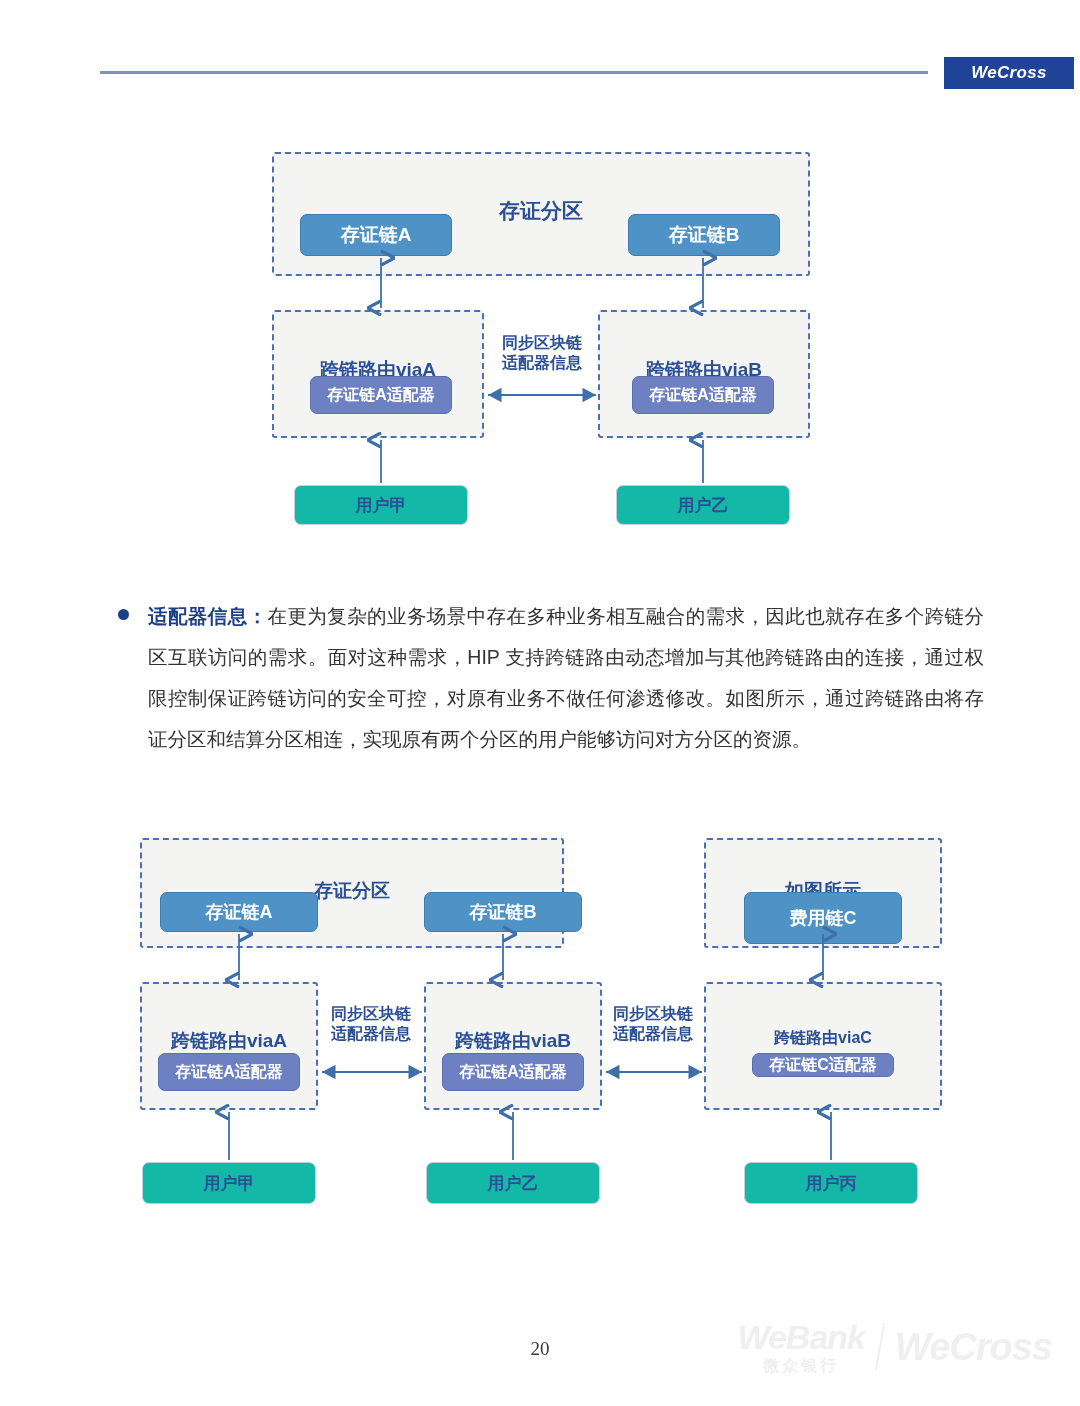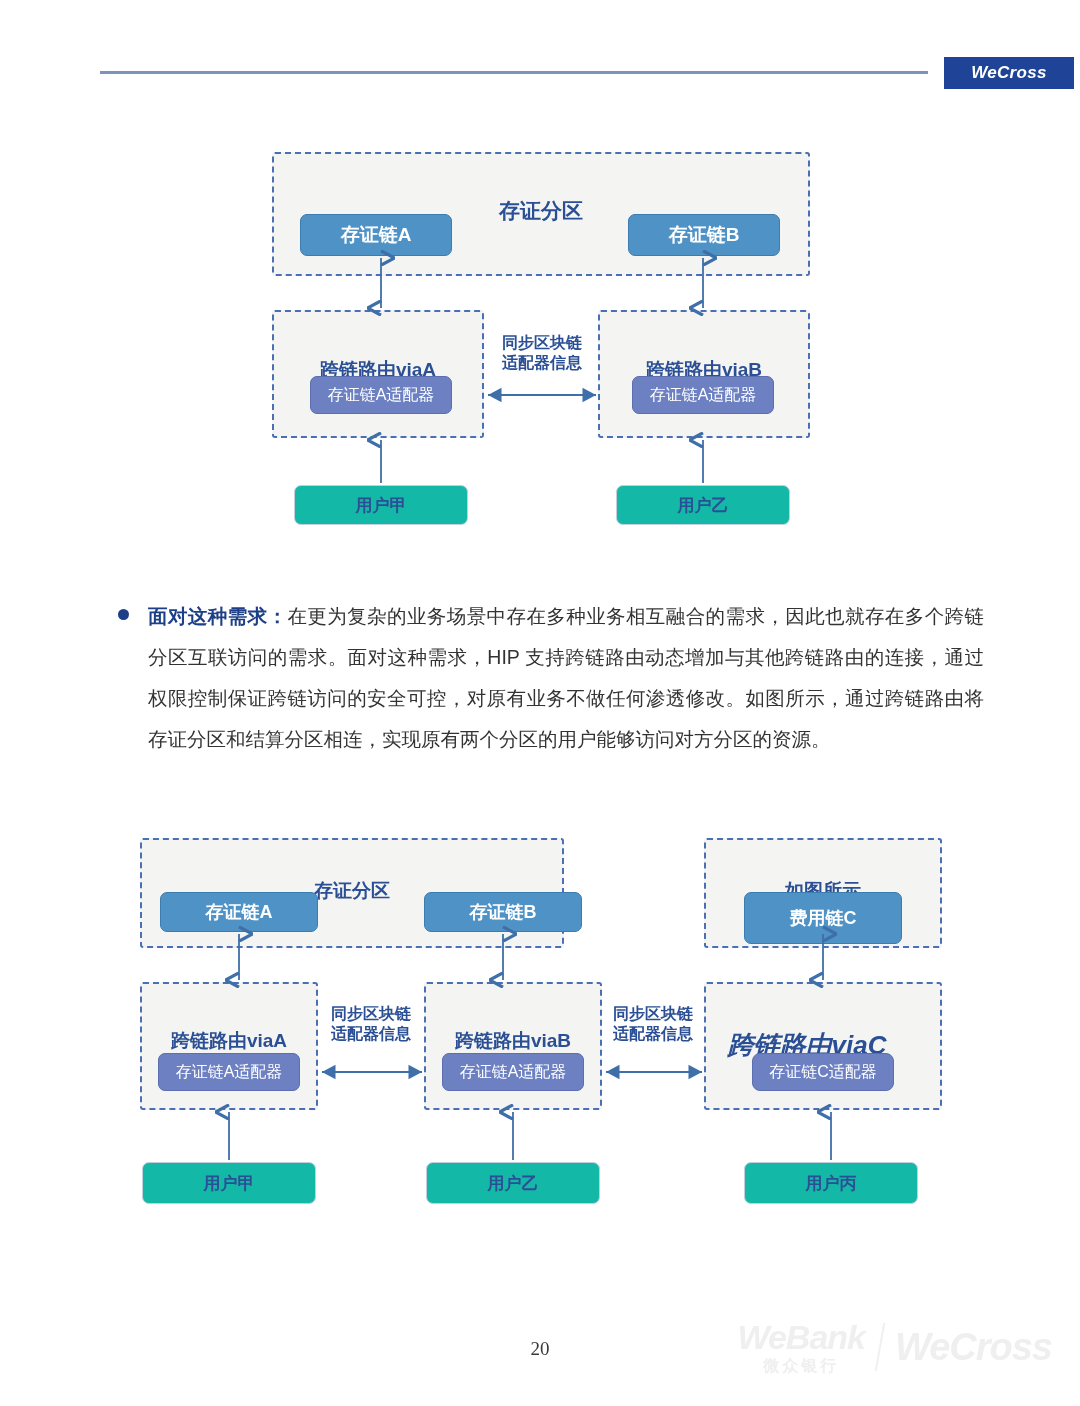--- a/index.html
+++ b/index.html
@@ -84,21 +84,21 @@
     justify-content: center;
     box-sizing: border-box;
     font-family: "Liberation Sans", "DejaVu Sans", sans-serif;
   }
   .adapter-box {
     position: absolute;
     background: #6c80c2;
     border: 1.5px solid #5a6eb0;
     border-radius: 7px;
     color: #ffffff;
-    font-weight: 400;
+    font-weight: 700;
     display: flex;
     align-items: center;
     justify-content: center;
     box-sizing: border-box;
     font-family: "Liberation Sans", "DejaVu Sans", sans-serif;
   }
   .user-box {
     position: absolute;
     background: #14b8a6;
     border: 1.5px solid #c2cfe0;
@@ -269,21 +269,21 @@
 
       <line x1="381" y1="483" x2="381" y2="440" stroke="#3f6fa8" stroke-width="1.8" marker-end="url(#arrUp)"></line>
 
       <line x1="703" y1="483" x2="703" y2="440" stroke="#3f6fa8" stroke-width="1.8" marker-end="url(#arrUp)"></line>
     </svg>
   </div>
 </div>
 
 <div class="para-block">
   <div class="bullet-dot"></div>
-  <div class="para-text"><span class="para-lead">面对这种需求：</span><span>在更为复杂的业务场景中存在多种业务相互融合的需求，因此也就存在多个跨链分区互联访问的需求。面对这种需求，HIP 支持跨链路由动态增加与其他跨链路由的连接，通过权限控制保证跨链访问的安全可控，对原有业务不做任何渗透修改。如图所示，通过跨链路由将存证分区和结算分区相连，实现原有两个分区的用户能够访问对方分区的资源。</span></div>
+  <div class="para-text"><span class="para-lead">适配器信息：</span><span>在更为复杂的业务场景中存在多种业务相互融合的需求，因此也就存在多个跨链分区互联访问的需求。面对这种需求，HIP 支持跨链路由动态增加与其他跨链路由的连接，通过权限控制保证跨链访问的安全可控，对原有业务不做任何渗透修改。如图所示，通过跨链路由将存证分区和结算分区相连，实现原有两个分区的用户能够访问对方分区的资源。</span></div>
 </div>
 
 <div class="diagram" style="left:0;top:0;width:1080px;height:1260px;">
 
   <div class="zone" style="left:140px;top:838px;width:424px;height:110px;"></div>
   <div class="zone-title" style="left:140px;top:851px;width:424px;font-size:19px;">存证分区</div>
   <div class="chain-box" style="left:160px;top:892px;width:158px;height:40px;font-size:18px;">存证链A</div>
   <div class="chain-box" style="left:424px;top:892px;width:158px;height:40px;font-size:18px;">存证链B</div>
 
   <div class="zone" style="left:704px;top:838px;width:238px;height:110px;"></div>
@@ -292,22 +292,22 @@
 
   <div class="zone" style="left:140px;top:982px;width:178px;height:128px;"></div>
   <div class="zone-title" style="left:140px;top:1001px;width:178px;font-size:19px;">跨链路由viaA</div>
   <div class="adapter-box" style="left:158px;top:1053px;width:142px;height:38px;font-size:16px;">存证链A适配器</div>
 
   <div class="zone" style="left:424px;top:982px;width:178px;height:128px;"></div>
   <div class="zone-title" style="left:424px;top:1001px;width:178px;font-size:19px;">跨链路由viaB</div>
   <div class="adapter-box" style="left:442px;top:1053px;width:142px;height:38px;font-size:16px;">存证链A适配器</div>
 
   <div class="zone" style="left:704px;top:982px;width:238px;height:128px;"></div>
-  <div class="zone-title" style="left:688px;top:1001px;width:238px;font-size:26px;font-style:italic;">跨链路由viaC</div>
-  <div class="adapter-box" style="left:752px;top:1053px;width:142px;height:38px;font-size:16px;border-radius:8px;">存证链C适配器</div>
+  <div class="zone-title" style="left:704px;top:1001px;width:238px;font-size:16px;">跨链路由viaC</div>
+  <div class="adapter-box" style="left:752px;top:1053px;width:142px;height:24px;font-size:16px;">存证链C适配器</div>
 
   <div class="sync-label" style="left:320px;top:1004px;width:102px;font-size:16px;">
     <div>同步区块链</div>
     <div>适配器信息</div>
   </div>
 
   <div class="sync-label" style="left:602px;top:1004px;width:102px;font-size:16px;">
     <div>同步区块链</div>
     <div>适配器信息</div>
   </div>

